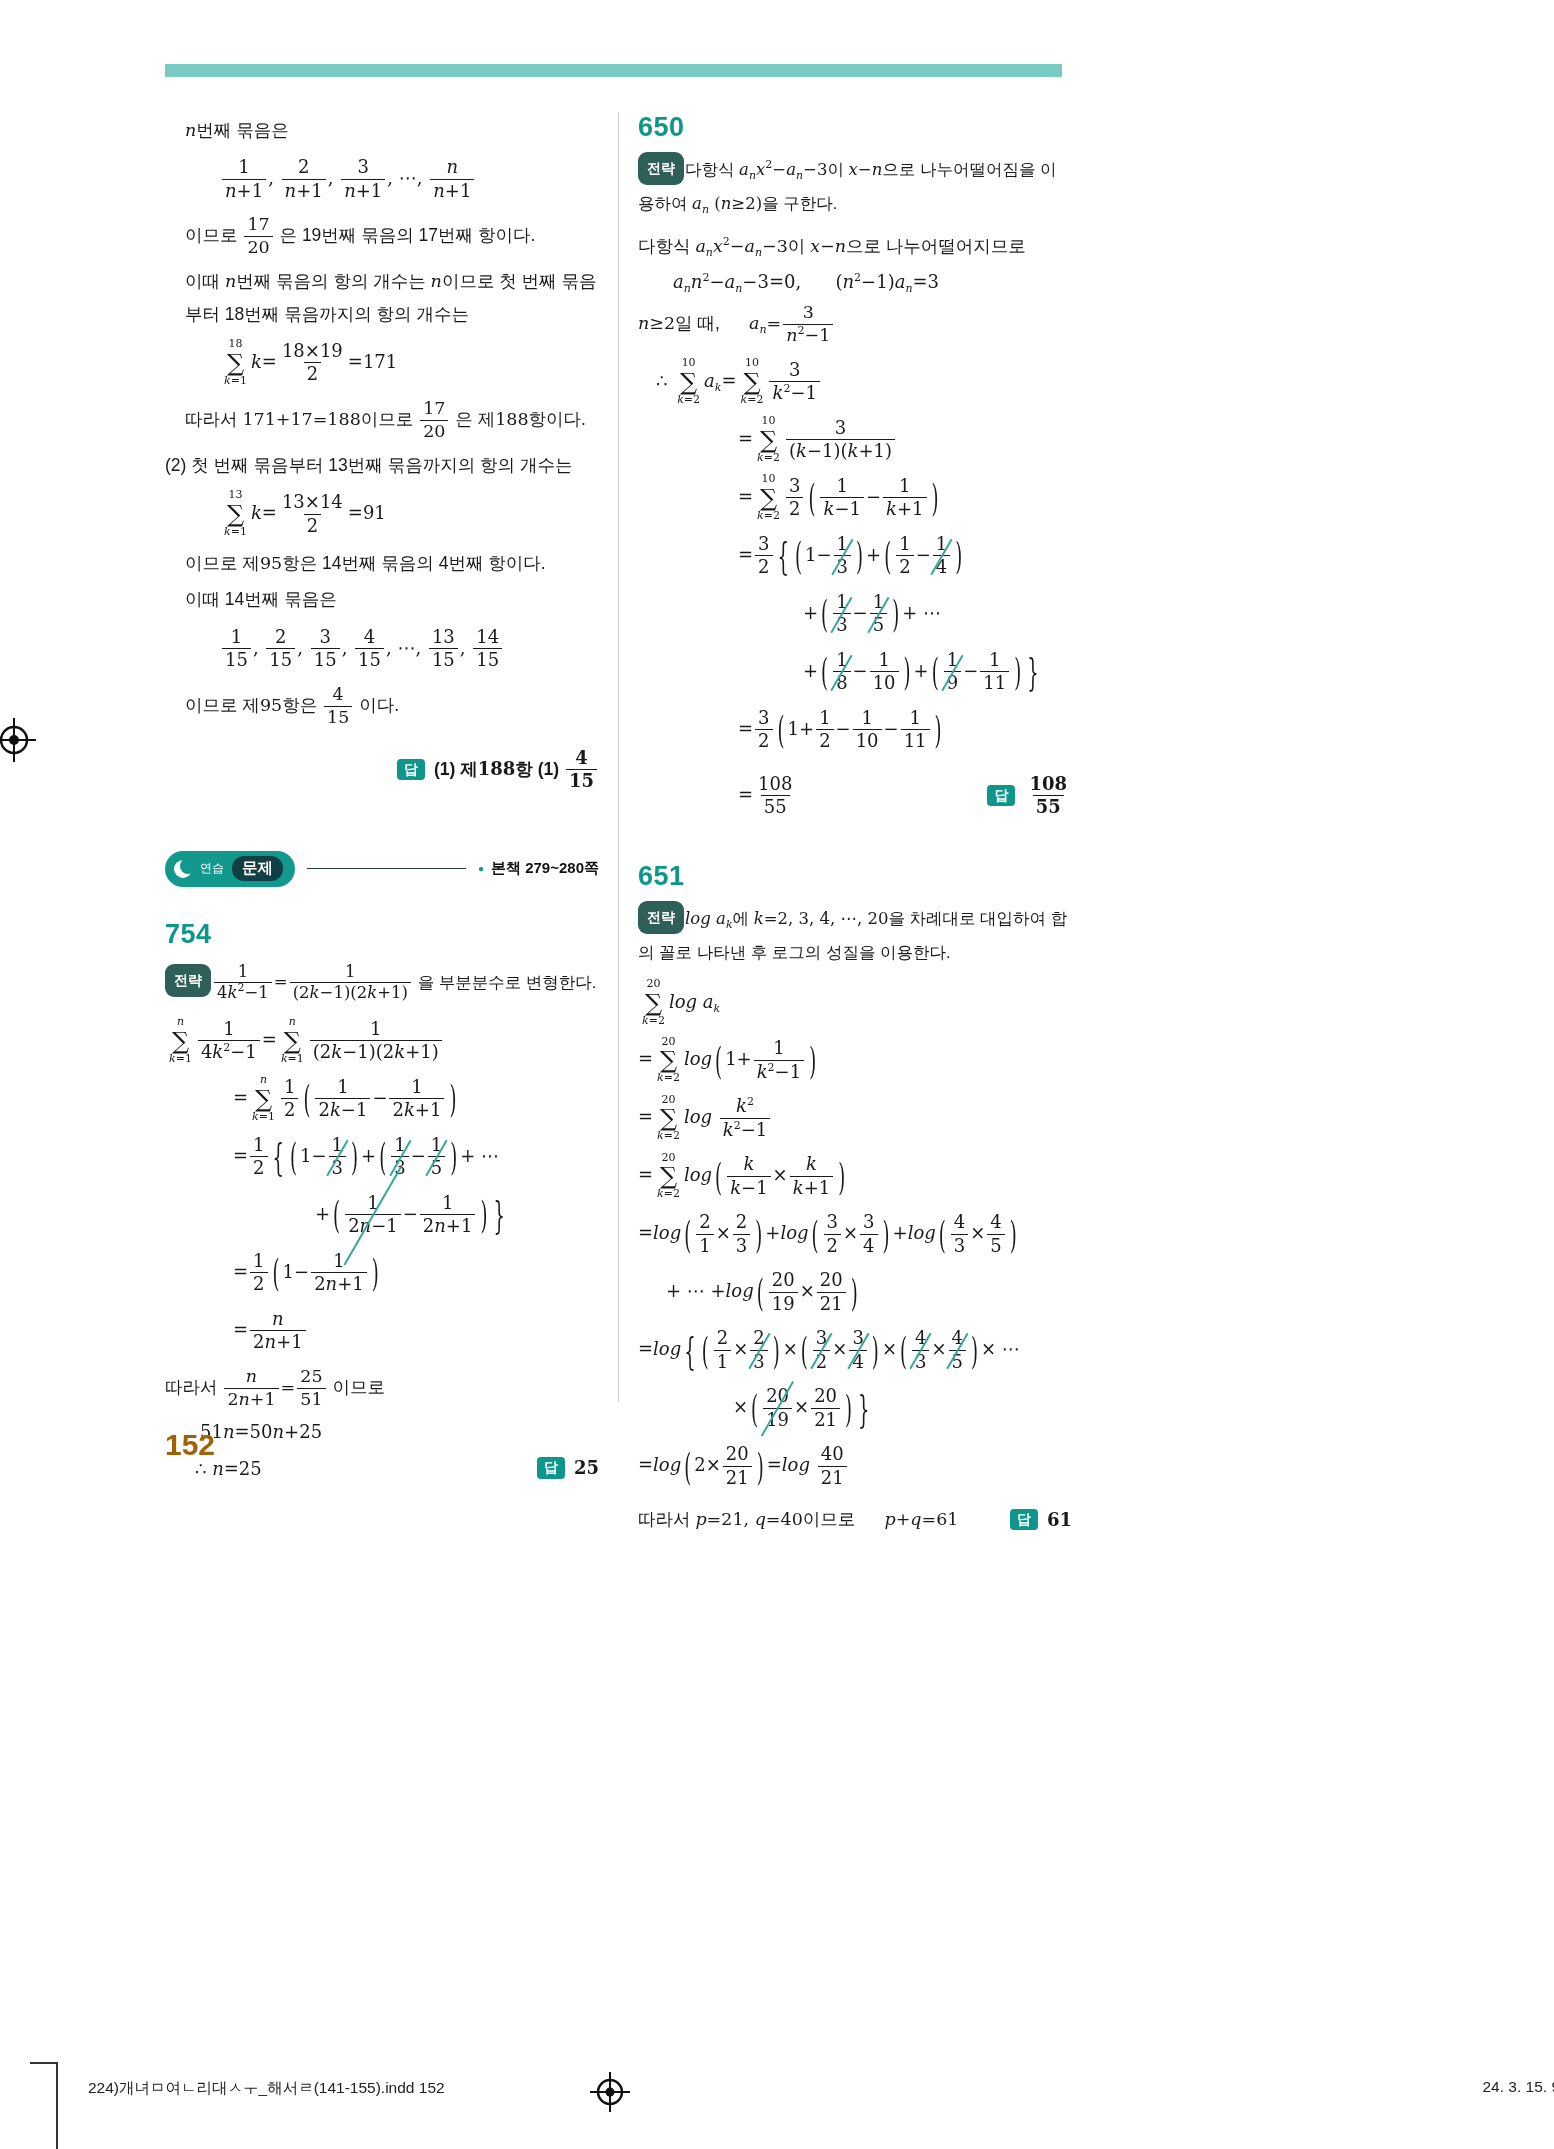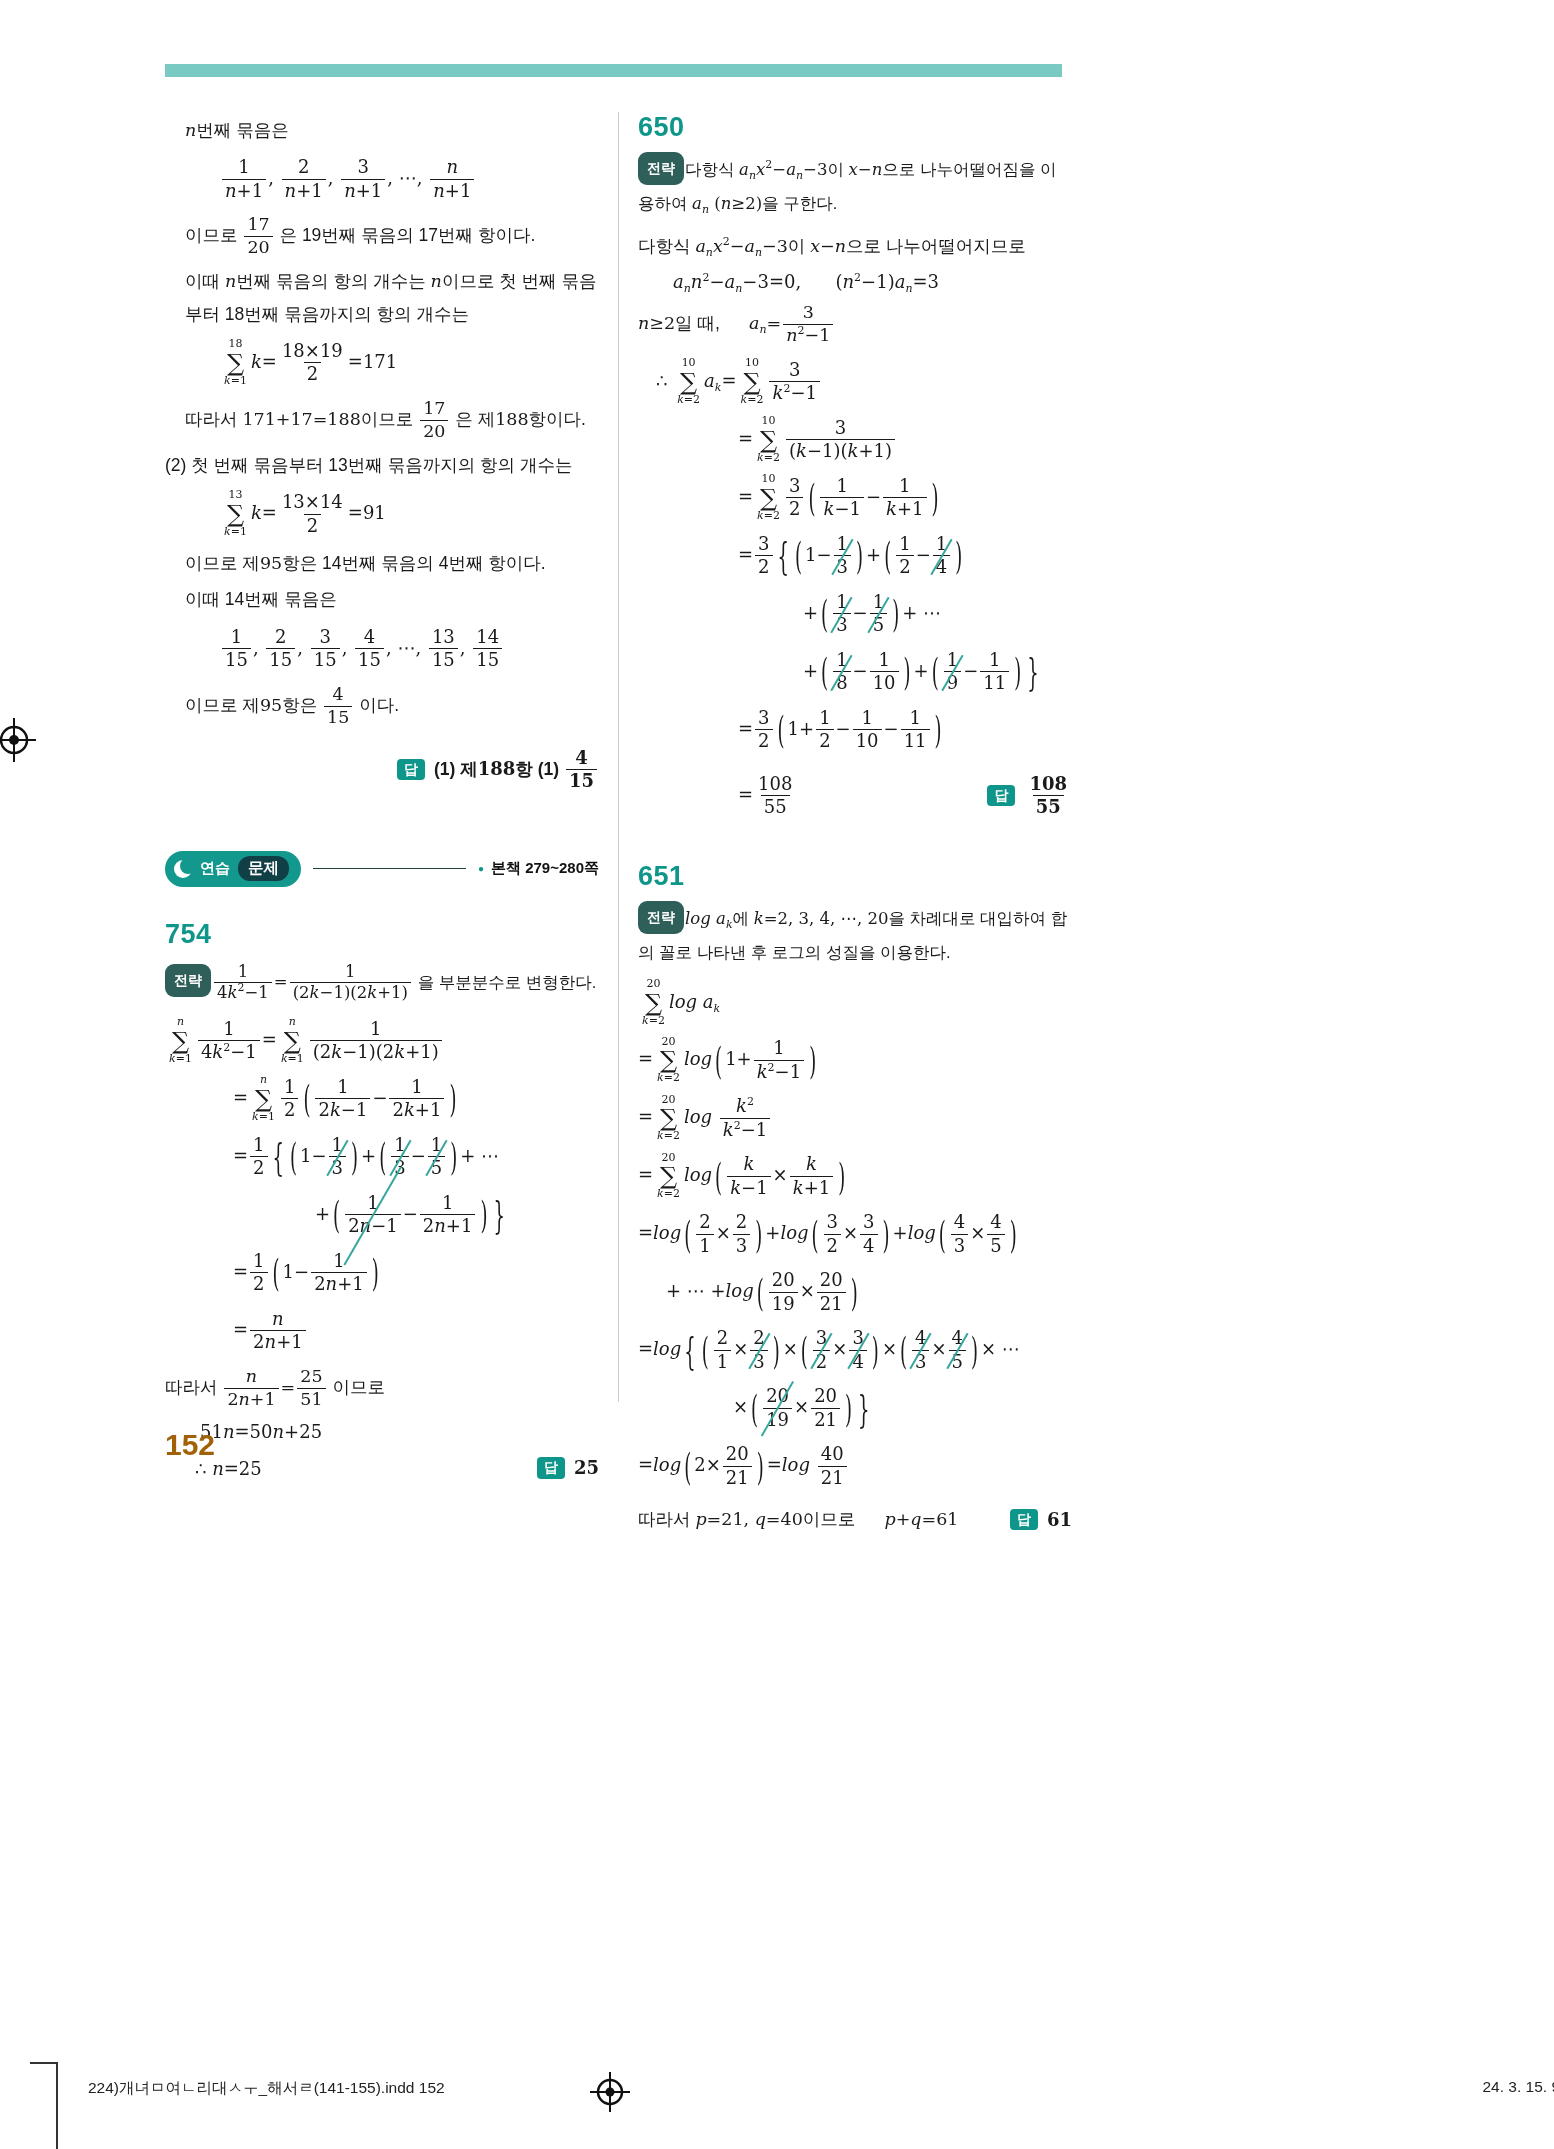--- a/index.html
+++ b/index.html
@@ -46,21 +46,21 @@
   .abadge{background:#0e968b;color:#fff;font-size:14px;font-weight:700;padding:3px 7px;border-radius:4px;line-height:1.1;font-family:"Liberation Sans",sans-serif;}
   .ansval{font-size:17.5px;font-weight:700;font-family:"Liberation Sans",sans-serif;}
   .ansval .math{font-family:"DejaVu Serif",serif;font-size:18px;}
   .ansrow{display:flex;justify-content:flex-end;align-items:center;gap:9px;margin:14px 0 10px;font-weight:700;}
 
   .exhdr{display:flex;align-items:center;margin:56px 0 14px;gap:10px;}
   .exbadge{display:inline-flex;align-items:center;background:#12988c;border-radius:18px;padding:4px 12px 4px 9px;gap:8px;height:28px;flex:0 0 auto;}
   .excrescent{position:relative;width:18px;height:18px;display:inline-block;}
   .excrescent::before{content:"";position:absolute;inset:0;border-radius:50%;background:#ffffff;}
   .excrescent::after{content:"";position:absolute;left:6px;top:-2px;width:16px;height:16px;border-radius:50%;background:#12988c;}
-  .exlbl1{color:#fff;font-weight:700;font-size:15px;}
+  .exlbl1{color:#fff;font-weight:400;font-size:12px;}
   .exlbl2{background:#113f46;color:#fff;font-weight:700;font-size:15.5px;padding:2px 10px;border-radius:12px;}
   .exline{flex:1;border-top:1.8px solid #23413e;margin:0 2px;}
   .exref{display:inline-flex;align-items:center;gap:7px;font-size:15px;font-weight:700;color:#111;flex:0 0 auto;}
   .exbullet{color:#0e968b;font-size:10px;}
 
   .pageno{position:absolute;left:165px;top:1428px;font-size:30px;font-weight:700;color:#a16207;}
   .footL{position:absolute;left:88px;top:2078px;font-size:15.5px;color:#222;}
   .footR{position:absolute;right:-6px;top:2078px;font-size:15.5px;color:#222;white-space:nowrap;}
   .cmark-v{position:absolute;left:56px;top:2062px;width:1.5px;height:87px;background:#333;}
   .cmark-h{position:absolute;left:30px;top:2062px;width:27px;height:1.5px;background:#333;}

